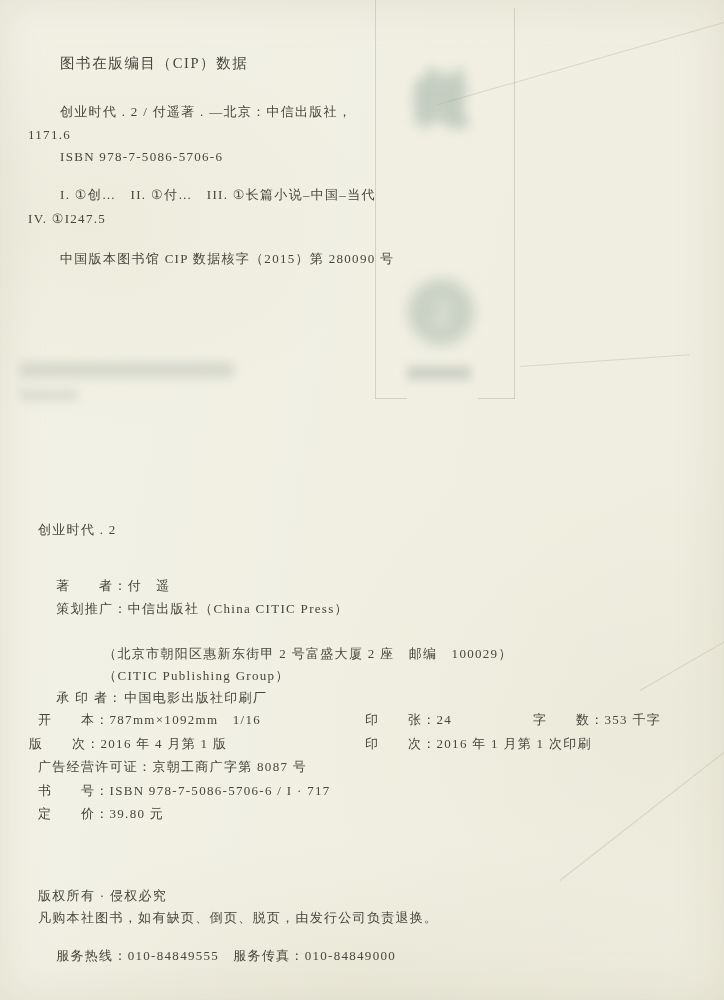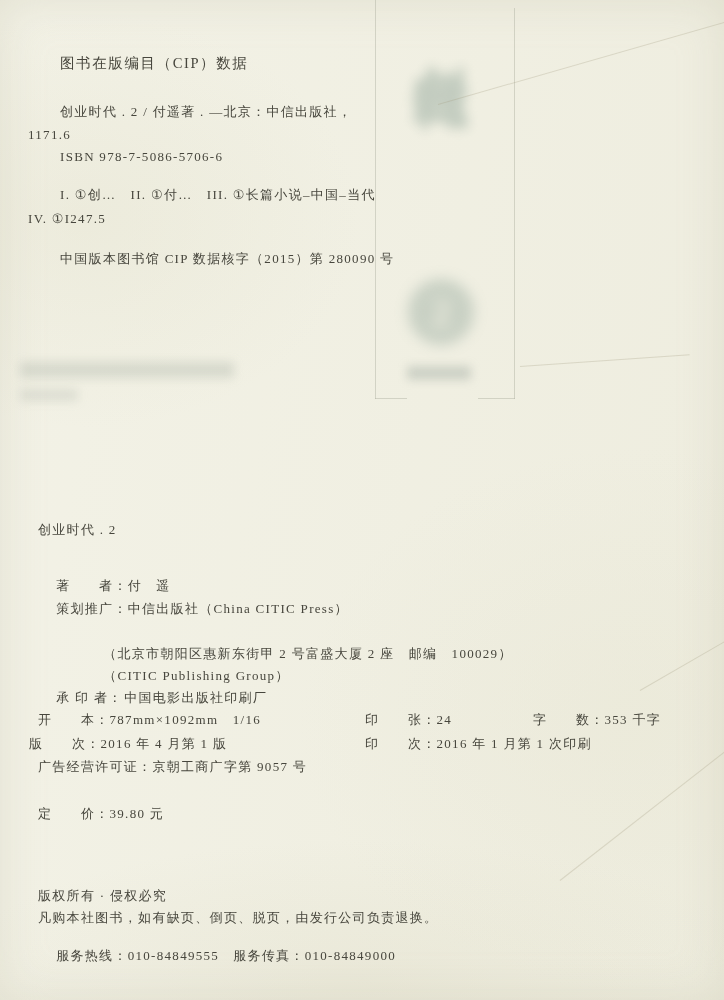--- a/index.html
+++ b/index.html
@@ -83,21 +83,22 @@
   </div>
   <div class="row" style="left:38px;top:674px;">
     <span class="lbl">承 印 者：</span><span>中国电影出版社印刷厂</span>
   </div>
 
   <div class="t" style="left:38px;top:712px;">开　　本：787mm×1092mm　1/16</div>
   <div class="t" style="left:365px;top:712px;">印　　张：24</div>
   <div class="t" style="left:533px;top:712px;">字　　数：353 千字</div>
   <div class="t" style="left:29px;top:736px;">版　　次：2016 年 4 月第 1 版</div>
   <div class="t" style="left:365px;top:736px;">印　　次：2016 年 1 月第 1 次印刷</div>
-  <div class="t" style="left:38px;top:759px;">广告经营许可证：京朝工商广字第 9057 号</div>
+  <div class="t" style="left:38px;top:759px;">广告经营许可证：京朝工商广字第 8087 号</div>
+  <div class="t" style="left:38px;top:783px;">书　　号：ISBN 978-7-5086-5706-6 / I · 717</div>
   <div class="t" style="left:38px;top:806px;">定　　价：39.80 元</div>
 
   <div class="t" style="left:38px;top:888px;">版权所有 · 侵权必究</div>
   <div class="t" style="left:38px;top:910px;">凡购本社图书，如有缺页、倒页、脱页，由发行公司负责退换。</div>
   <div class="row" style="left:38px;top:932px;">
     <span>服务热线：010-84849555</span><span class="fax">服务传真：010-84849000</span>
   </div>
 
 </div>
 

